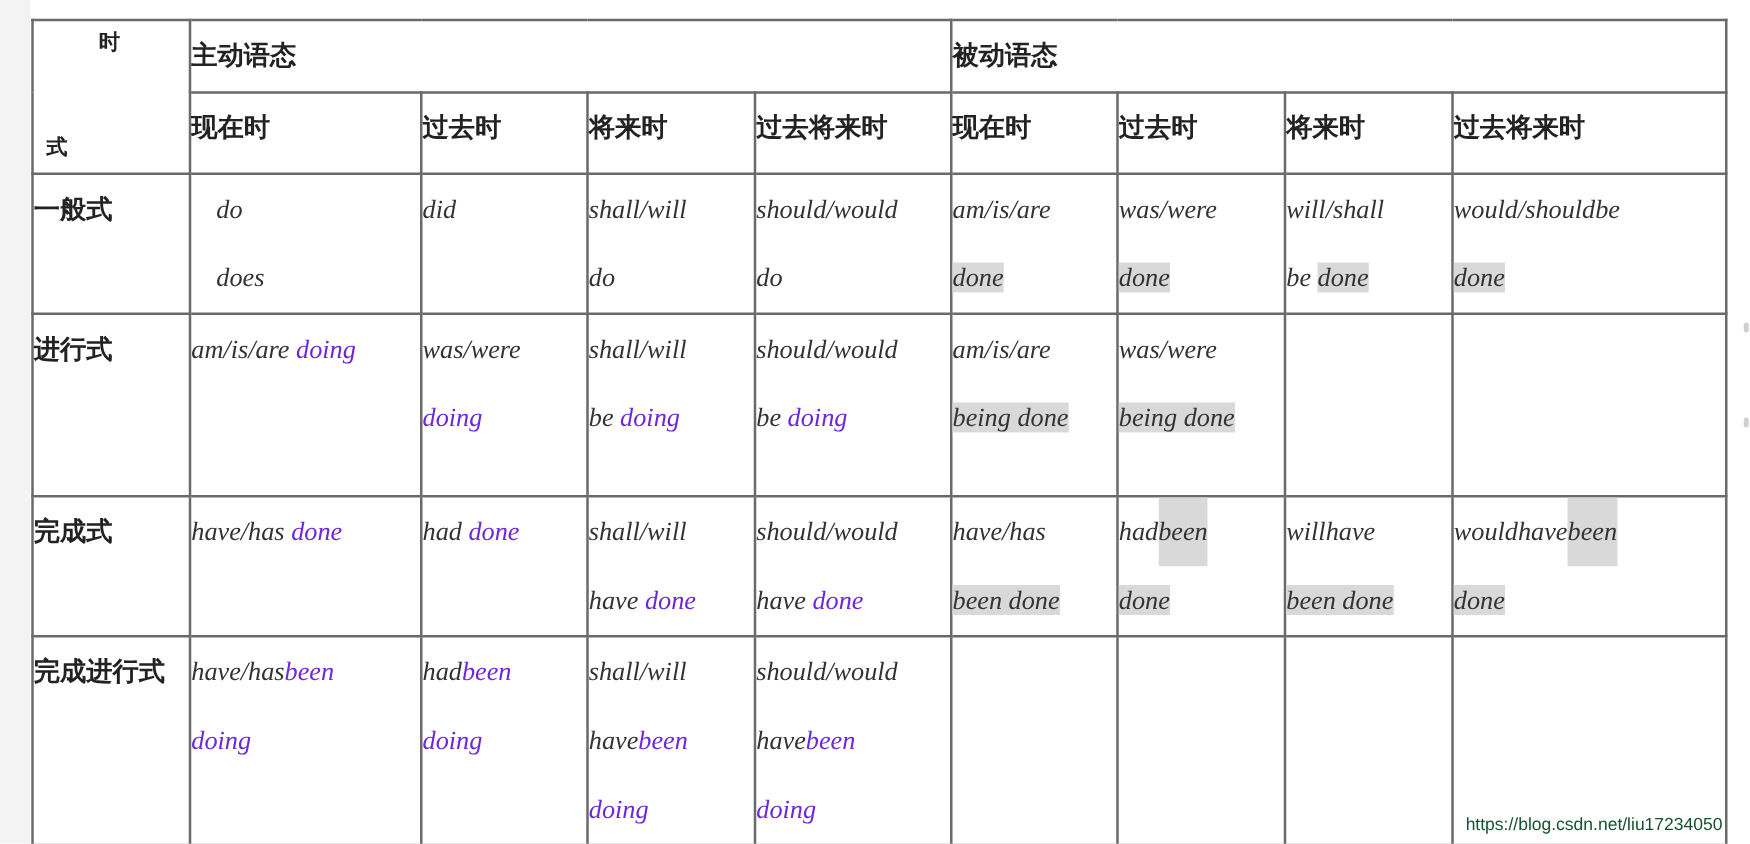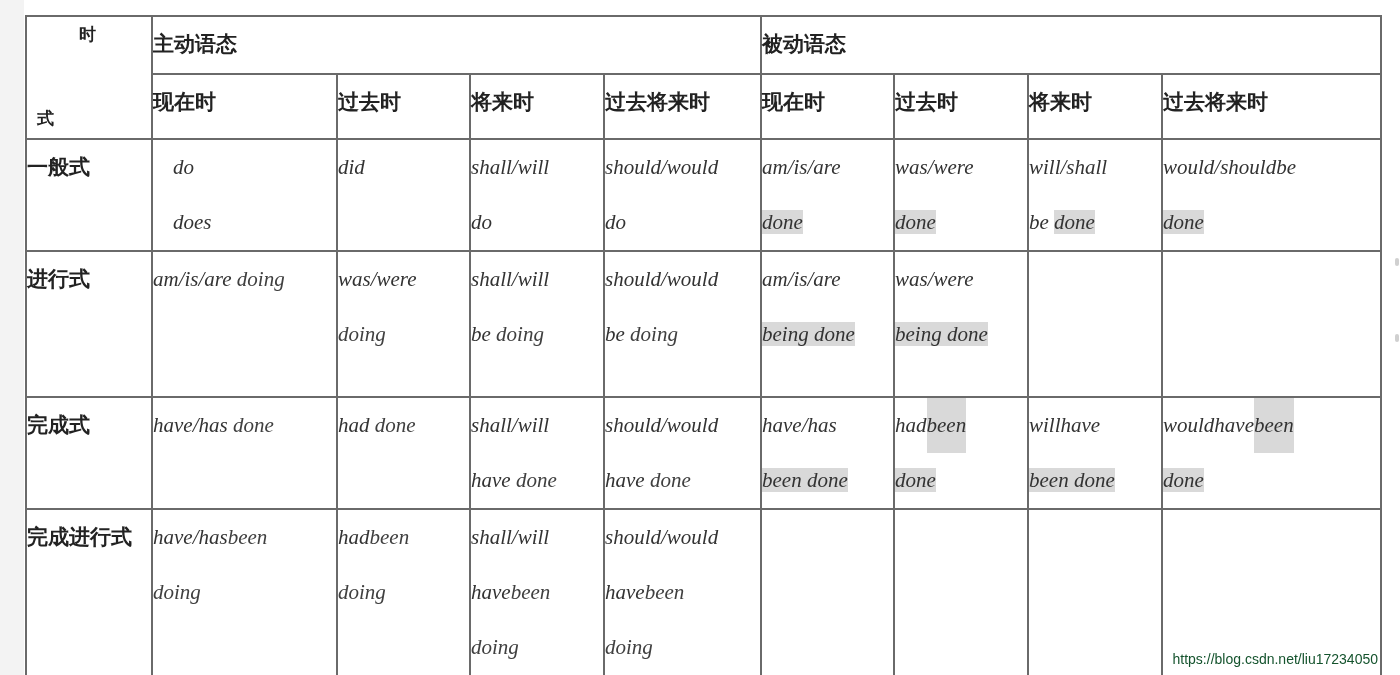--- a/index.html
+++ b/index.html
@@ -10,21 +10,21 @@
   .hdr-cn{font-family:"DejaVu Sans",sans-serif;font-weight:bold;font-size:17px;color:#222;}
   .voice{text-align:left;line-height:36px;height:53px;}
   .corner{position:relative;height:121px;}
   .corner .shi{position:absolute;left:52px;top:4px;line-height:26px;}
   .corner .shi2{position:absolute;left:10px;top:88px;line-height:26px;}
   .tense{line-height:30px;padding:4px 0 0 10px;height:62px;}
   .aspect{line-height:26px;padding:6px 0 0 10px;}
   .cell{padding:4px 8px 0 8px;text-align:justify;text-align-last:left;}
   .cell span.line{display:block;font-style:italic;}
   .cell span.just{display:flex;justify-content:flex-start;}
-  .red{color:#404040;}
+  .red{color:#6d28d9;}
   .hl{background:#d9d9d9;}
   .r1{height:99px;} .r2{height:146px;} .r3{height:84px;} .r4{height:163px;}
   .watermark{position:absolute;right:22px;bottom:8px;font-family:Liberation Sans, sans-serif;font-size:14px;color:#14532d;}
   .dot{position:absolute;left:1395px;width:4px;height:8px;border-radius:3px;background:#d0d0d0;}
 </style>
 </head>
 <body>
 
 <div class="left-strip"></div>
 

